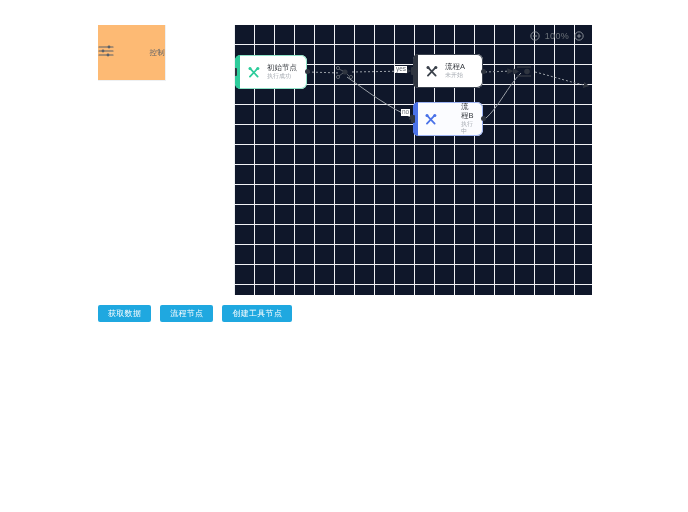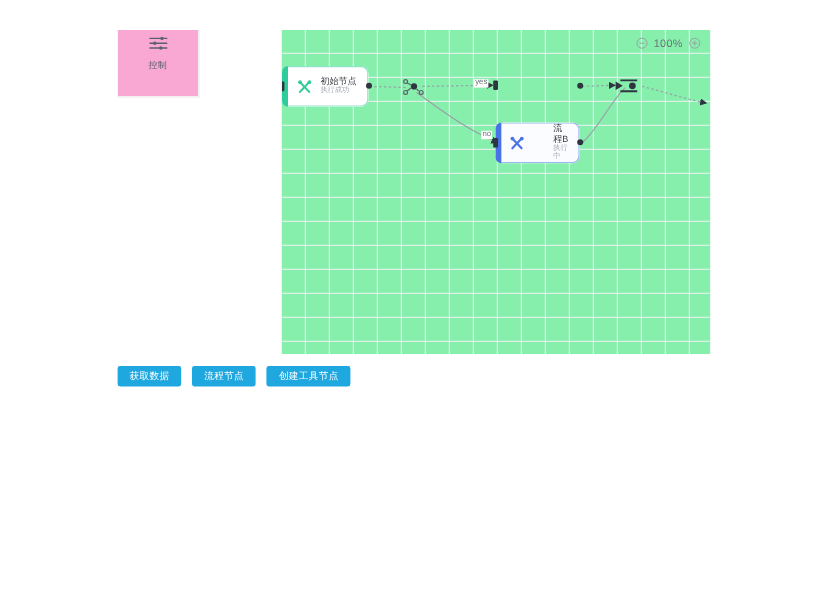--- a/index.html
+++ b/index.html
@@ -34,48 +34,48 @@
   }
   .palette-grid {
     display: flex;
     flex-wrap: wrap;
     align-content: flex-start;
   }
   .palette-item {
     width: 68px;
     height: 56px;
     display: flex;
-    flex-direction: column;
-    align-items: center;
-    justify-content: flex-start;
+    flex-direction: row;
+    align-items: center;
+    justify-content: space-between;
     border-right: 1px solid #eef0f2;
     border-bottom: 1px solid #eef0f2;
     cursor: pointer;
-    background: #f9a8d4;
+    background: #fdba74;
   }
   .palette-ico {
     height: 22px;
     display: flex;
     align-items: center;
     justify-content: center;
     margin-bottom: 4px;
     color: #5b6169;
   }
   .palette-label {
     font-size: 7.5px;
     color: #5b6169;
     line-height: 1;
     letter-spacing: .2px;
   }
 
   
   .canvas-wrap {
     position: relative;
     flex: 1 1 auto;
-    background: #86efac;
+    background: #0f172a;
     overflow: hidden;
   }
   .grid {
     position: absolute; inset: 0;
     background-image:
       linear-gradient(to right, #f0f1f4 1px, transparent 1px),
       linear-gradient(to bottom, #f0f1f4 1px, transparent 1px);
     background-size: 20px 20px;
     background-position: -1px -1px;
   }
@@ -291,20 +291,39 @@
               <circle cx="13.2" cy="3.1" r="1.9" fill="#2ecc9b"></circle>
             </svg>
           </span>
           <span class="ntext">
             <span class="ntitle">初始节点</span>
             <span class="nsub">执行成功</span>
           </span>
         </div>
       </div>
 
+      <div class="node plain" style="left:178px; top:29px; width:70px;">
+        <div class="bar"></div>
+        <div class="body">
+          <span class="nico">
+            <svg width="14" height="13" viewBox="0 0 17 16">
+              <g stroke="#3b424b" stroke-width="2.2" stroke-linecap="round">
+                <line x1="3.5" y1="3" x2="13" y2="13"></line>
+                <line x1="13" y1="3" x2="3.5" y2="13"></line>
+              </g>
+              <circle cx="3.6" cy="3.1" r="1.9" fill="#3b424b"></circle>
+              <circle cx="13.2" cy="3.1" r="1.9" fill="#3b424b"></circle>
+            </svg>
+          </span>
+          <span class="ntext">
+            <span class="ntitle">流程A</span>
+            <span class="nsub">未开始</span>
+          </span>
+        </div>
+      </div>
 
       <div class="node active" style="left:178px; top:77px; width:70px;">
         <div class="bar"></div>
         <div class="body">
           <span class="nico">
             <svg width="14" height="13" viewBox="0 0 17 16">
               <g stroke="#4a72e8" stroke-width="2.2" stroke-linecap="round">
                 <line x1="3.5" y1="3" x2="13" y2="13"></line>
                 <line x1="13" y1="3" x2="3.5" y2="13"></line>
               </g>

